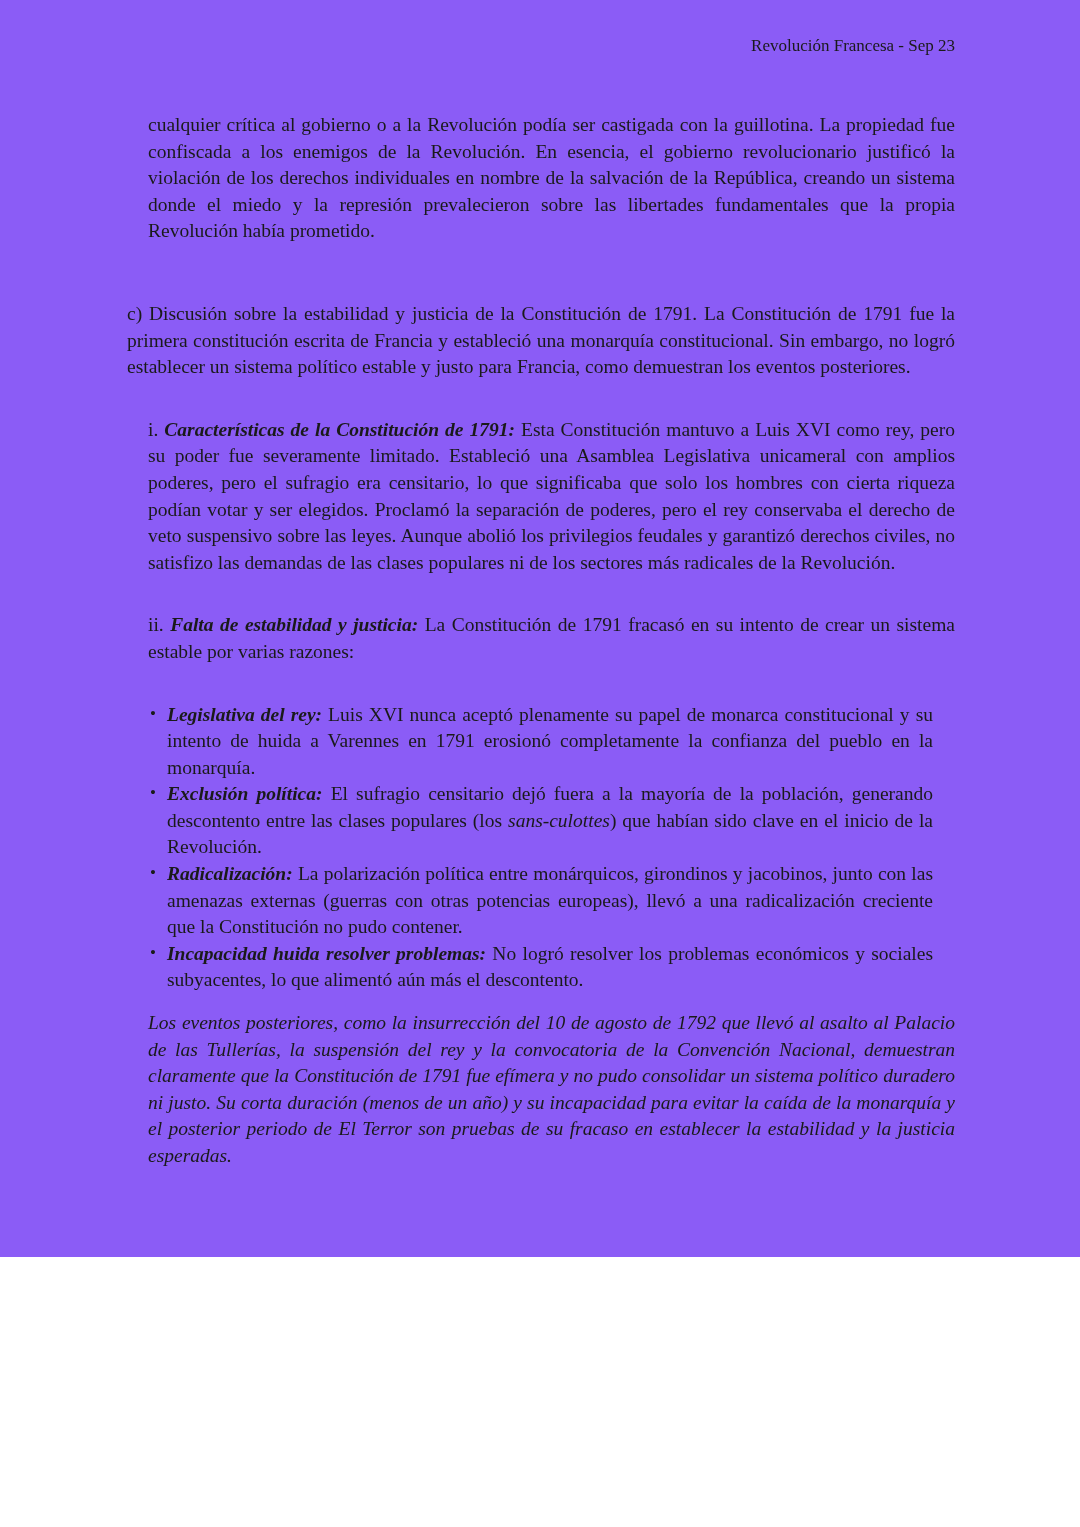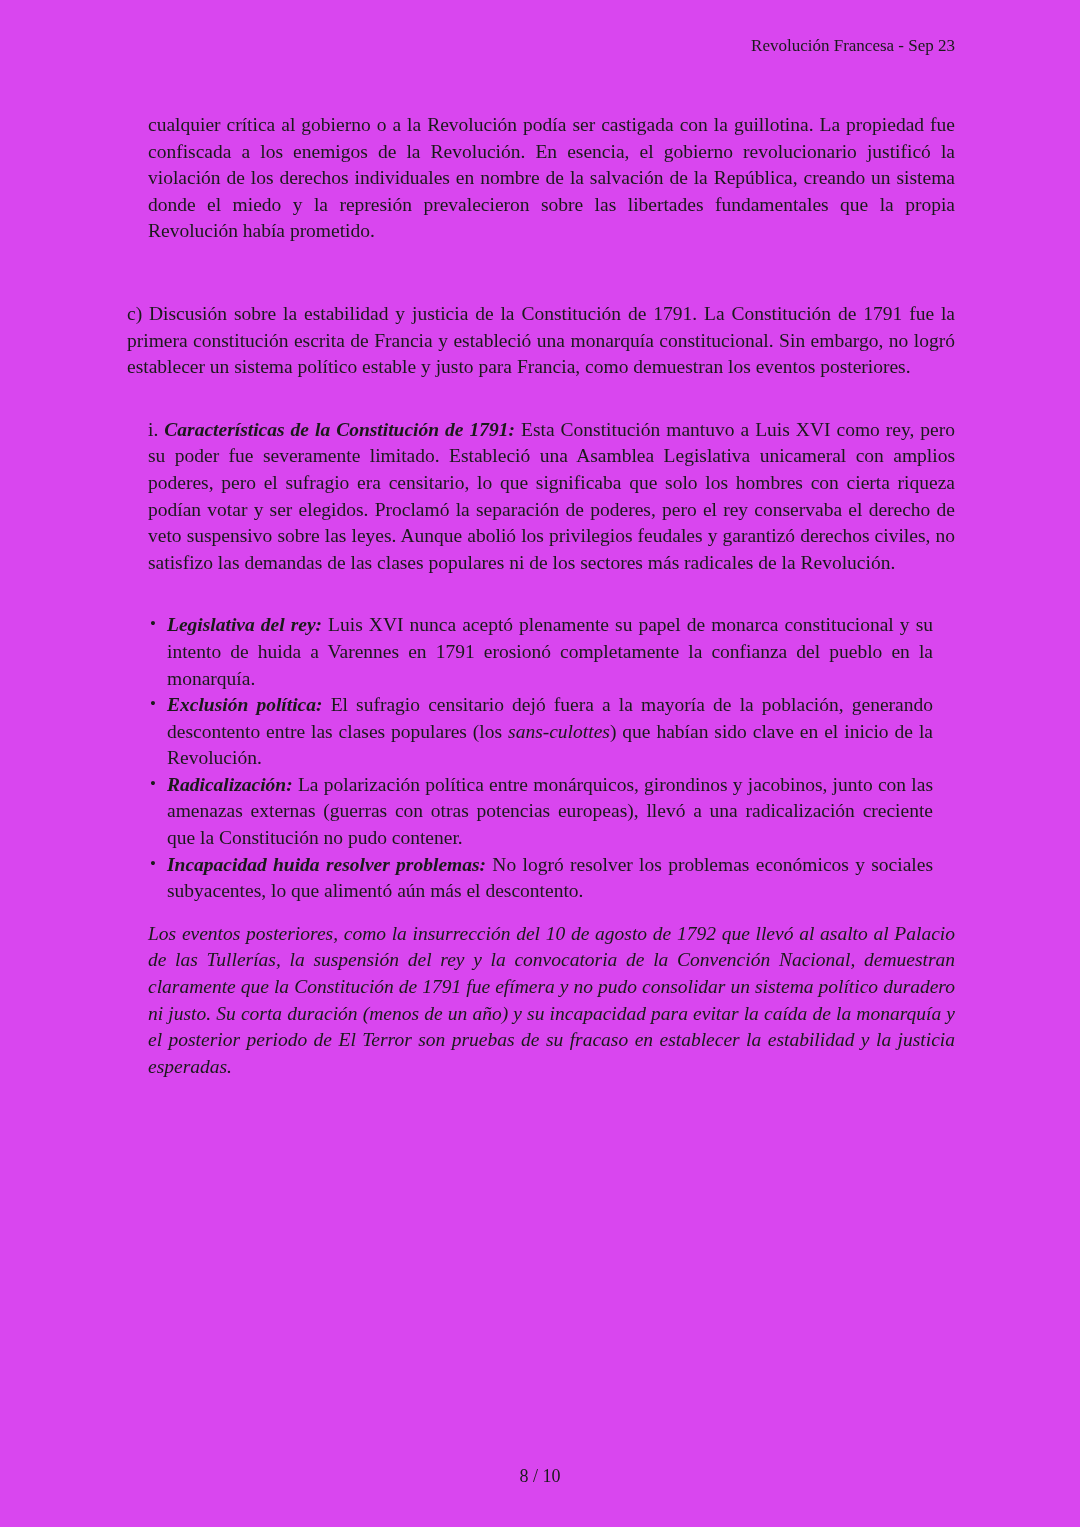--- a/index.html
+++ b/index.html
@@ -3,22 +3,22 @@
 <meta charset="utf-8">
 <style>
   html, body {
     margin: 0;
     padding: 0;
     background: #ffffff;
   }
   .page {
     position: relative;
     width: 1080px;
-    height: 1527px;
-    background: #d946ef;
+    height: 1257px;
+    background: #8b5cf6;
     font-family: "Liberation Serif", "DejaVu Serif", serif;
     color: #1a1a1a;
     overflow: hidden;
   }
   .page-header {
     position: absolute;
     top: 36px;
     right: 125px;
     font-size: 17px;
     line-height: 20px;
@@ -81,20 +81,21 @@
 </head>
 <body>
 
 <div class="page">
   <div class="page-header">Revolución Francesa - Sep 23</div>
 
   <div class="doc-content">
       <p class="para indented"><span>cualquier crítica al gobierno o a la Revolución podía ser castigada con la guillotina. La propiedad fue confiscada a los enemigos de la Revolución. En esencia, el gobierno revolucionario justificó la violación de los derechos individuales en nombre de la salvación de la República, creando un sistema donde el miedo y la represión prevalecieron sobre las libertades fundamentales que la propia Revolución había prometido.</span></p>
       <p class="para"><span>c) Discusión sobre la estabilidad y justicia de la Constitución de 1791. La Constitución de 1791 fue la primera constitución escrita de Francia y estableció una monarquía constitucional. Sin embargo, no logró establecer un sistema político estable y justo para Francia, como demuestran los eventos posteriores.</span></p>
       <p class="para indented"><span>i. </span><span class="bold">Características de la Constitución de 1791:</span><span> Esta Constitución mantuvo a Luis XVI como rey, pero su poder fue severamente limitado. Estableció una Asamblea Legislativa unicameral con amplios poderes, pero el sufragio era censitario, lo que significaba que solo los hombres con cierta riqueza podían votar y ser elegidos. Proclamó la separación de poderes, pero el rey conservaba el derecho de veto suspensivo sobre las leyes. Aunque abolió los privilegios feudales y garantizó derechos civiles, no satisfizo las demandas de las clases populares ni de los sectores más radicales de la Revolución.</span></p>
+      <p class="para indented"><span>ii. </span><span class="bold">Falta de estabilidad y justicia:</span><span> La Constitución de 1791 fracasó en su intento de crear un sistema estable por varias razones:</span></p>
       <ul class="bullet-list">
         <li class="bullet-item"><span class="bullet-marker">•</span><span class="bold">Legislativa del rey:</span><span> Luis XVI nunca aceptó plenamente su papel de monarca constitucional y su intento de huida a Varennes en 1791 erosionó completamente la confianza del pueblo en la monarquía.</span></li>
         <li class="bullet-item"><span class="bullet-marker">•</span><span class="bold">Exclusión política:</span><span> El sufragio censitario dejó fuera a la mayoría de la población, generando descontento entre las clases populares (los </span><span class="italic">sans-culottes</span><span>) que habían sido clave en el inicio de la Revolución.</span></li>
         <li class="bullet-item"><span class="bullet-marker">•</span><span class="bold">Radicalización:</span><span> La polarización política entre monárquicos, girondinos y jacobinos, junto con las amenazas externas (guerras con otras potencias europeas), llevó a una radicalización creciente que la Constitución no pudo contener.</span></li>
         <li class="bullet-item"><span class="bullet-marker">•</span><span class="bold">Incapacidad huida resolver problemas:</span><span> No logró resolver los problemas económicos y sociales subyacentes, lo que alimentó aún más el descontento.</span></li>
       </ul>
       <p class="para indented"><span>Los eventos posteriores, como la insurrección del 10 de agosto de 1792 que llevó al asalto al Palacio de las Tullerías, la suspensión del rey y la convocatoria de la Convención Nacional, demuestran claramente que la Constitución de 1791 fue efímera y no pudo consolidar un sistema político duradero ni justo. Su corta duración (menos de un año) y su incapacidad para evitar la caída de la monarquía y el posterior periodo de El Terror son pruebas de su fracaso en establecer la estabilidad y la justicia esperadas.</span></p>
     </div>
 
   <div class="page-footer">8 / 10</div>

